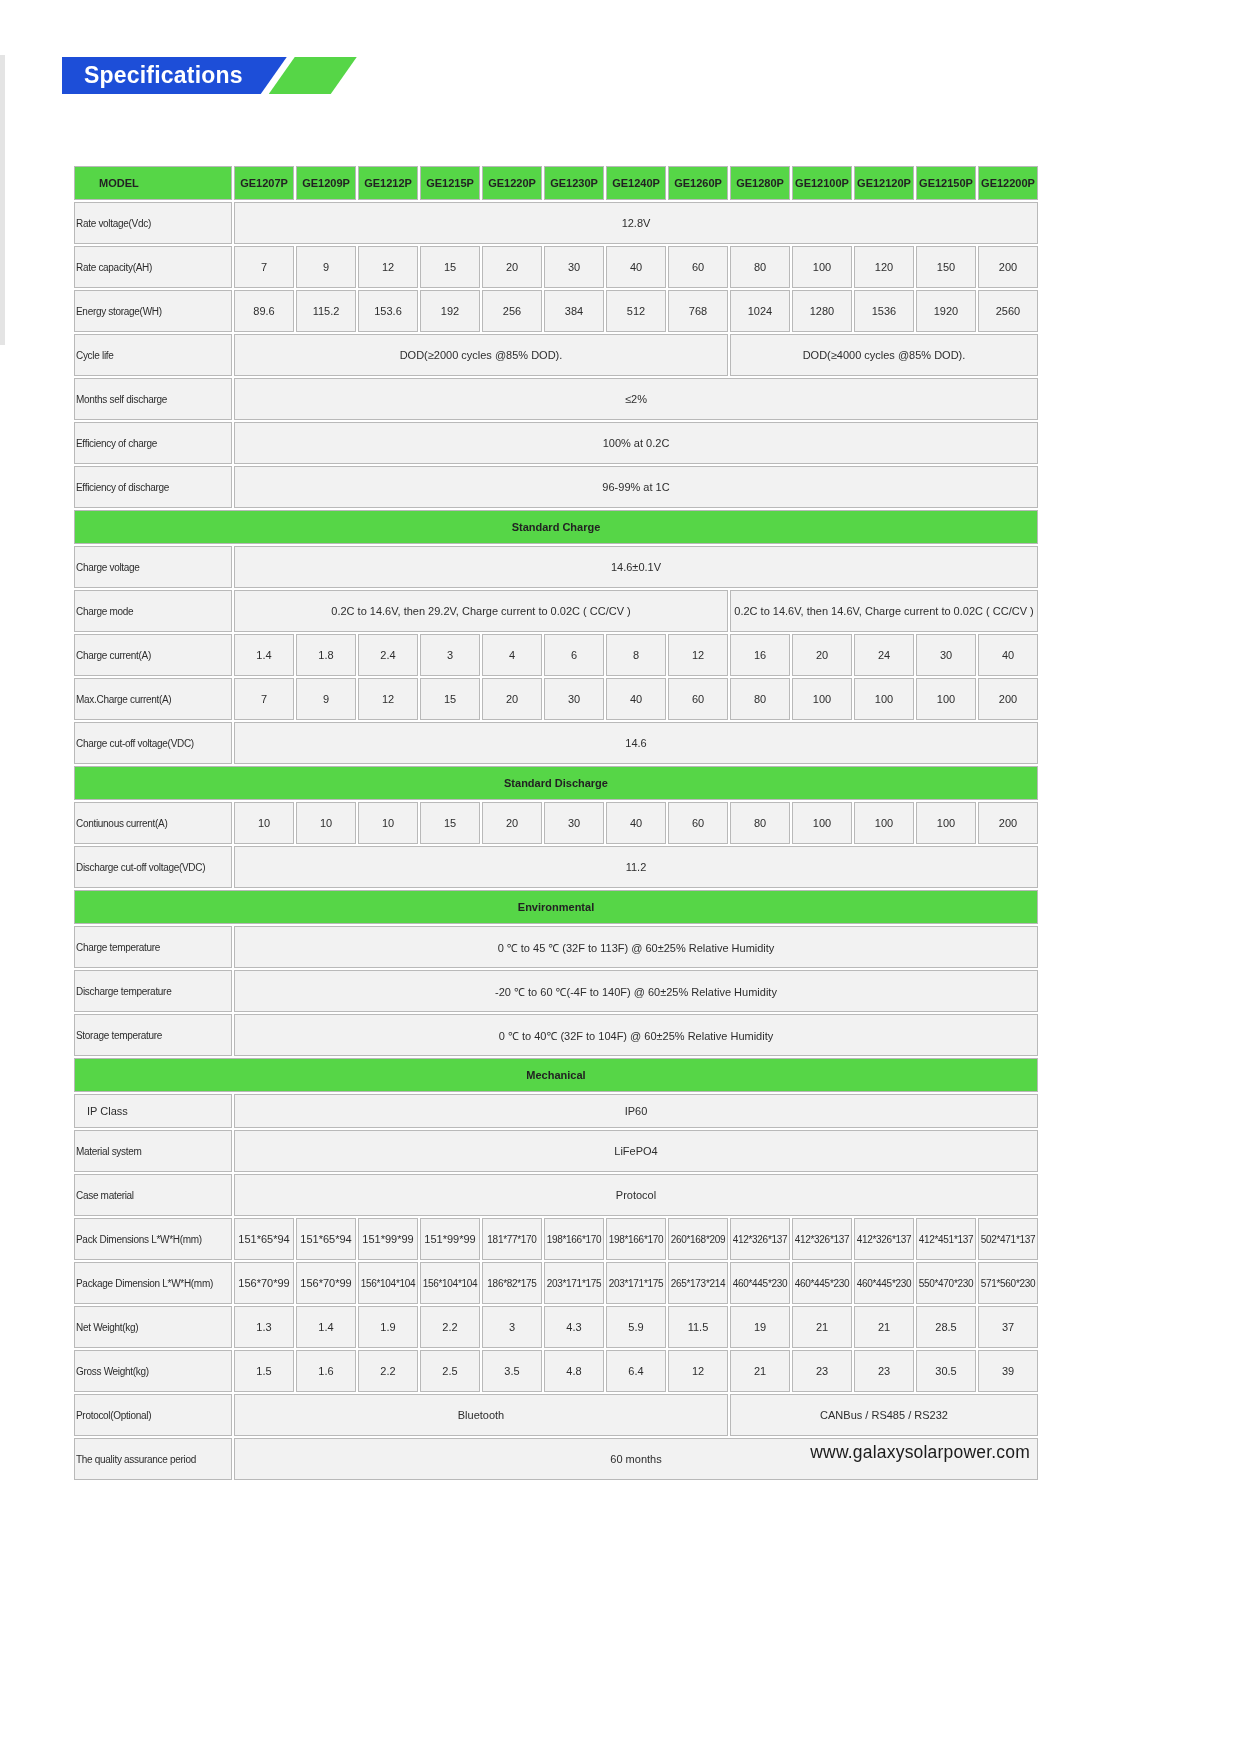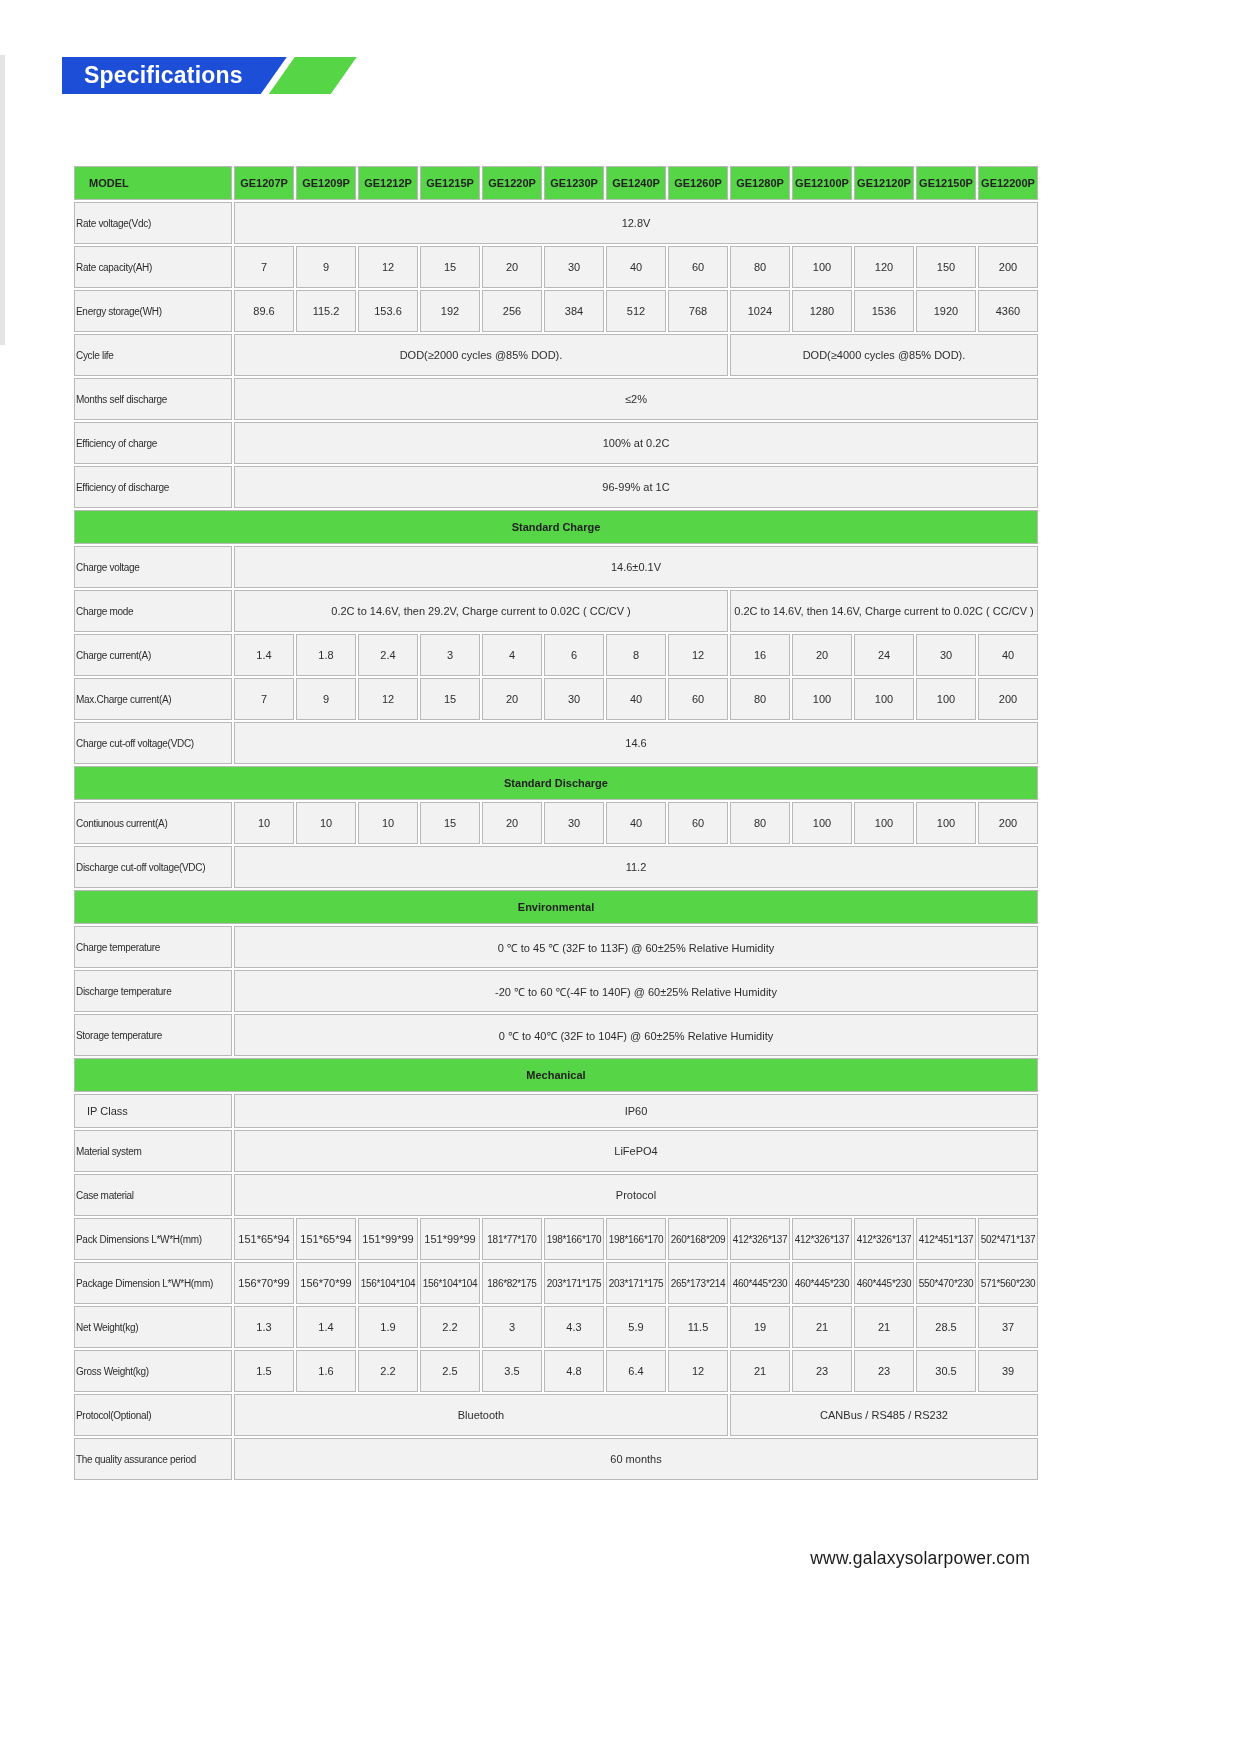--- a/index.html
+++ b/index.html
@@ -38,27 +38,27 @@
   }
   .specs th, .specs td {
     border: 1px solid #b9b9b9;
     background: #f2f2f2;
     font-size: 11px; color: #2d2d2d;
     text-align: center; vertical-align: middle;
     height: 32px; padding: 0 2px;
     overflow: hidden; white-space: nowrap;
   }
   .specs thead th { background: #56d647; font-weight: bold; color: #222; }
-  .specs th.model-label { text-align: left; padding-left: 14px; margin-left: 34px; }
+  .specs th.model-label { text-align: left; padding-left: 24px; margin-left: 34px; }
   .specs td.label { text-align: left; padding-left: 12px; }
   .specs td.section { background: #56d647; font-weight: bold; color: #222; }
   .specs td.tight { font-size: 10px; letter-spacing: -0.3px; padding: 4px 1px; }
   
   .footer {
-    position: absolute; top: 1548px; right: 210px;
+    position: absolute; top: 1442px; right: 210px;
     font-size: 17.5px; color: #1b1b1b; letter-spacing: 0.2px;
   }
 </style>
 </head>
 <body>
 
 <div class="edge-strip"></div>
 
 <div class="banner">
   <div class="banner-dark">Specifications</div>
@@ -128,21 +128,21 @@
         <td>153.6</td>
         <td>192</td>
         <td>256</td>
         <td>384</td>
         <td>512</td>
         <td>768</td>
         <td>1024</td>
         <td>1280</td>
         <td>1536</td>
         <td>1920</td>
-        <td>4360</td>
+        <td>2560</td>
       </tr>
       <tr>
         <td class="label tight">Cycle life</td>
         <td colspan="8">DOD(≥2000 cycles @85% DOD).</td>
         <td colspan="5">DOD(≥4000 cycles @85% DOD).</td>
       </tr>
       <tr>
         <td class="label tight">Months self discharge</td>
         <td colspan="13">≤2%</td>
       </tr>

